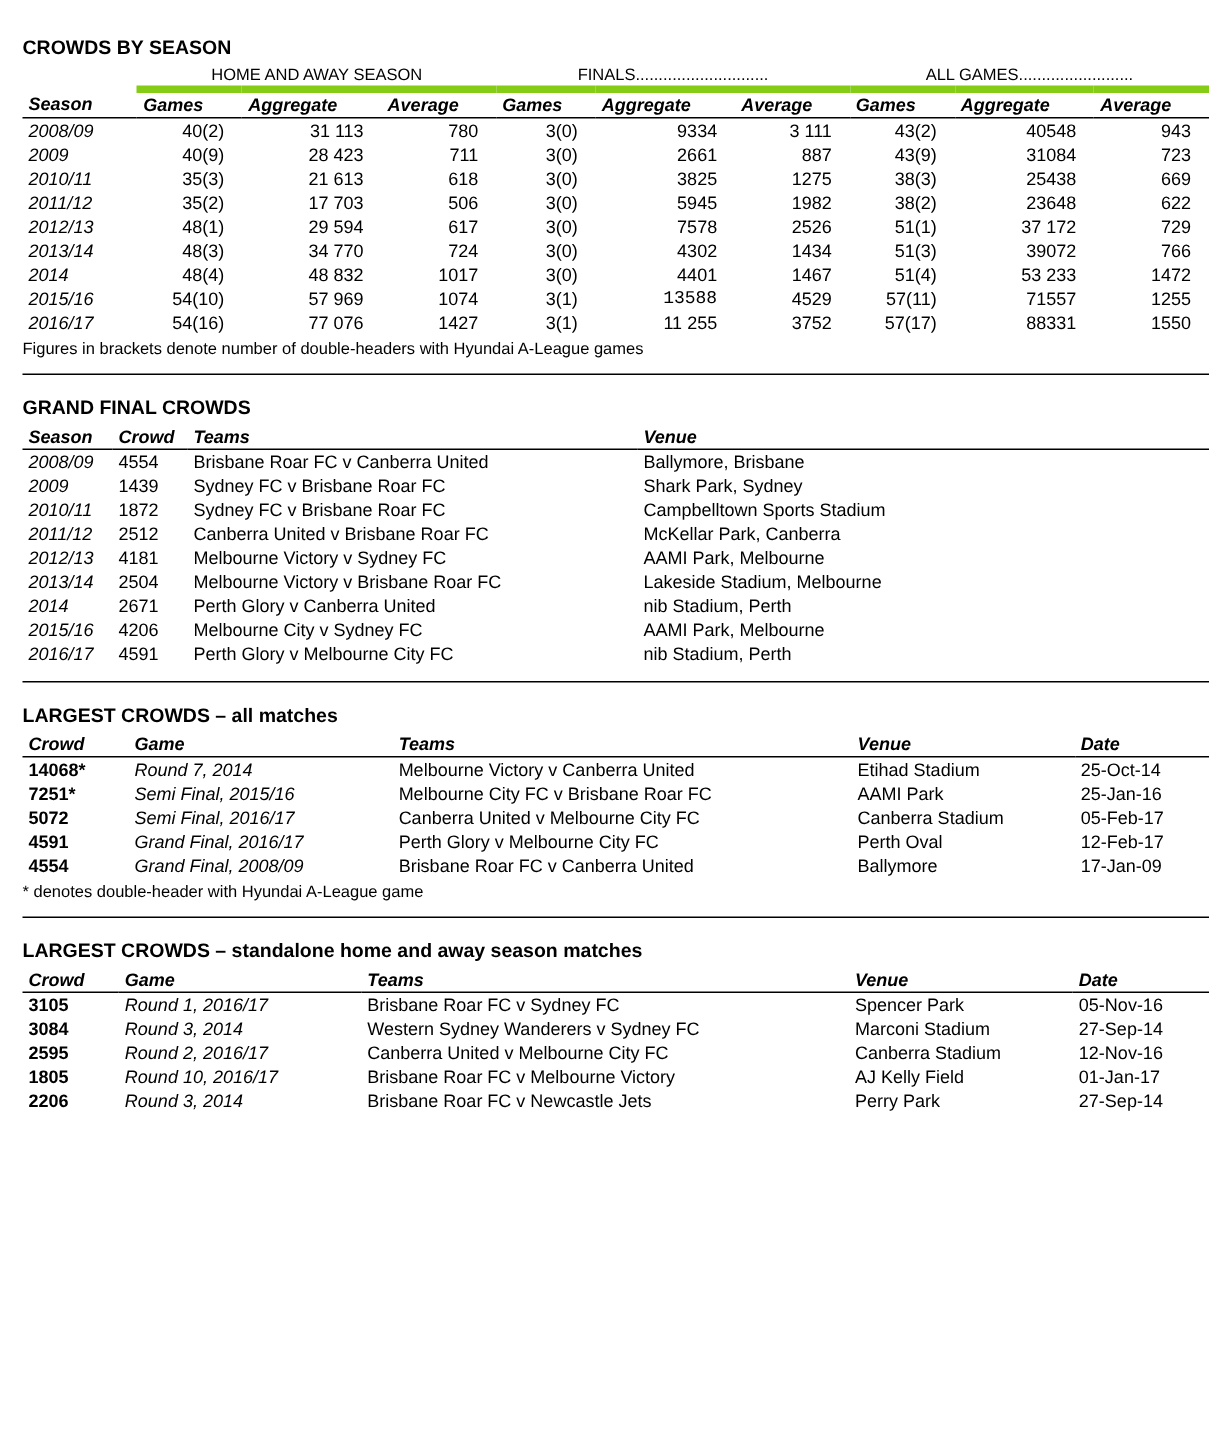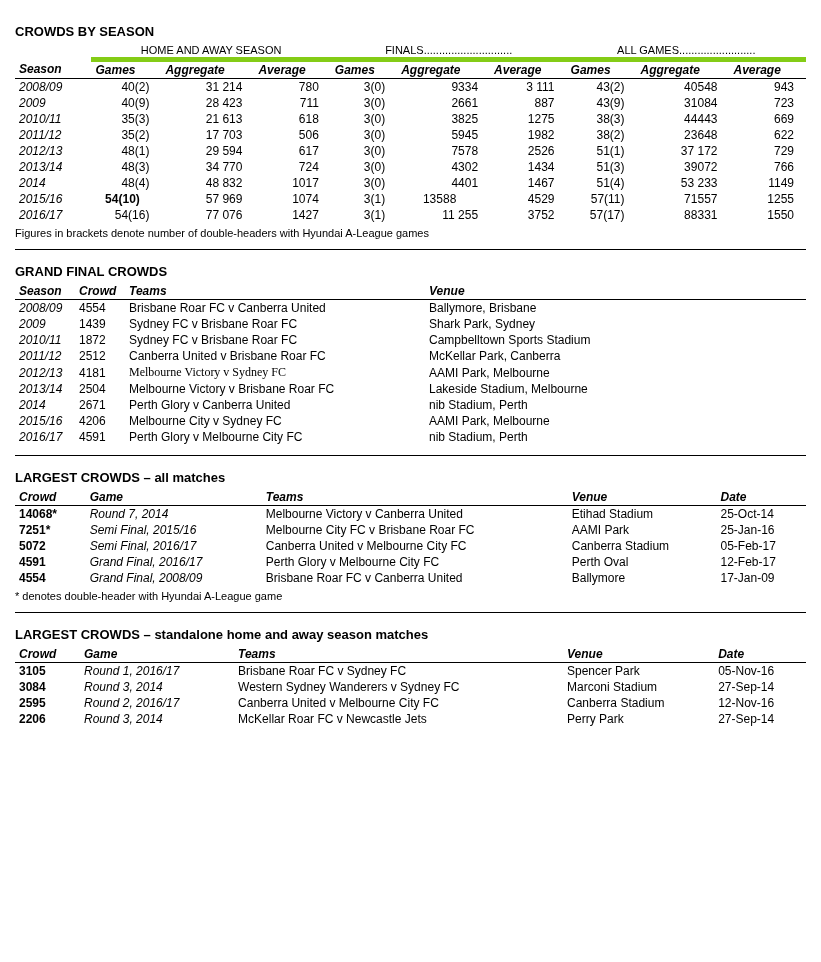--- a/index.html
+++ b/index.html
@@ -72,21 +72,21 @@
         <th>Average</th>
         <th>Games</th>
         <th>Aggregate</th>
         <th>Average</th>
       </tr>
     </thead>
     <tbody id="season-tbody">
         <tr style="border-top: 1px solid rgb(0, 0, 0);">
           <td style="font-style: italic; padding-right: 8px;">2008/09</td>
           <td style="text-align: right; padding-right: 12px;">40(2)</td>
-          <td style="text-align: right; padding-right: 12px;">31 214</td>
+          <td style="text-align: right; padding-right: 12px;">31 113</td>
           <td style="text-align: right; padding-right: 12px;">780</td>
           <td style="text-align: right; padding-right: 12px;">3(0)</td>
           <td style="text-align: right; padding-right: 12px;">9334</td>
           <td style="text-align: right; padding-right: 12px;">3 111</td>
           <td style="text-align: right; padding-right: 12px;">43(2)</td>
           <td style="text-align: right; padding-right: 12px;">40548</td>
           <td style="text-align: right; padding-right: 12px;">943</td>
         </tr>
         <tr>
           <td style="font-style: italic; padding-right: 8px;">2009</td>
@@ -102,21 +102,21 @@
         </tr>
         <tr>
           <td style="font-style: italic; padding-right: 8px;">2010/11</td>
           <td style="text-align: right; padding-right: 12px;">35(3)</td>
           <td style="text-align: right; padding-right: 12px;">21 613</td>
           <td style="text-align: right; padding-right: 12px;">618</td>
           <td style="text-align: right; padding-right: 12px;">3(0)</td>
           <td style="text-align: right; padding-right: 12px;">3825</td>
           <td style="text-align: right; padding-right: 12px;">1275</td>
           <td style="text-align: right; padding-right: 12px;">38(3)</td>
-          <td style="text-align: right; padding-right: 12px;">44443</td>
+          <td style="text-align: right; padding-right: 12px;">25438</td>
           <td style="text-align: right; padding-right: 12px;">669</td>
         </tr>
         <tr>
           <td style="font-style: italic; padding-right: 8px;">2011/12</td>
           <td style="text-align: right; padding-right: 12px;">35(2)</td>
           <td style="text-align: right; padding-right: 12px;">17 703</td>
           <td style="text-align: right; padding-right: 12px;">506</td>
           <td style="text-align: right; padding-right: 12px;">3(0)</td>
           <td style="text-align: right; padding-right: 12px;">5945</td>
           <td style="text-align: right; padding-right: 12px;">1982</td>
@@ -151,29 +151,29 @@
         <tr>
           <td style="font-style: italic; padding-right: 8px;">2014</td>
           <td style="text-align: right; padding-right: 12px;">48(4)</td>
           <td style="text-align: right; padding-right: 12px;">48 832</td>
           <td style="text-align: right; padding-right: 12px;">1017</td>
           <td style="text-align: right; padding-right: 12px;">3(0)</td>
           <td style="text-align: right; padding-right: 12px;">4401</td>
           <td style="text-align: right; padding-right: 12px;">1467</td>
           <td style="text-align: right; padding-right: 12px;">51(4)</td>
           <td style="text-align: right; padding-right: 12px;">53 233</td>
-          <td style="text-align: right; padding-right: 12px;">1149</td>
+          <td style="text-align: right; padding-right: 12px;">1472</td>
         </tr>
         <tr>
           <td style="font-style: italic; padding-right: 8px;">2015/16</td>
-          <td style="text-align: center; padding-right: 12px; font-weight: bold;">54(10)</td>
+          <td style="text-align: right; padding-right: 12px;">54(10)</td>
           <td style="text-align: right; padding-right: 12px;">57 969</td>
           <td style="text-align: right; padding-right: 12px;">1074</td>
           <td style="text-align: right; padding-right: 12px;">3(1)</td>
-          <td style="text-align: center; padding-right: 12px;">13588</td>
+          <td style="text-align: right; padding-right: 12px; font-family: Liberation Mono, monospace;">13588</td>
           <td style="text-align: right; padding-right: 12px;">4529</td>
           <td style="text-align: right; padding-right: 12px;">57(11)</td>
           <td style="text-align: right; padding-right: 12px;">71557</td>
           <td style="text-align: right; padding-right: 12px;">1255</td>
         </tr>
         <tr>
           <td style="font-style: italic; padding-right: 8px;">2016/17</td>
           <td style="text-align: right; padding-right: 12px;">54(16)</td>
           <td style="text-align: right; padding-right: 12px;">77 076</td>
           <td style="text-align: right; padding-right: 12px;">1427</td>
@@ -223,21 +223,21 @@
         </tr>
         <tr>
           <td style="font-style: italic; width: 60px;">2011/12</td>
           <td style="padding-right: 8px; width: 50px;">2512</td>
           <td style="width: 300px;">Canberra United v Brisbane Roar FC</td>
           <td style="width: auto;">McKellar Park, Canberra</td>
         </tr>
         <tr>
           <td style="font-style: italic; width: 60px;">2012/13</td>
           <td style="padding-right: 8px; width: 50px;">4181</td>
-          <td style="width: 300px; font-family: Liberation Serif, serif;">Melbourne Victory v Sydney FC</td>
+          <td style="width: 300px;">Melbourne Victory v Sydney FC</td>
           <td style="width: auto;">AAMI Park, Melbourne</td>
         </tr>
         <tr>
           <td style="font-style: italic; width: 60px;">2013/14</td>
           <td style="padding-right: 8px; width: 50px;">2504</td>
           <td style="width: 300px;">Melbourne Victory v Brisbane Roar FC</td>
           <td style="width: auto;">Lakeside Stadium, Melbourne</td>
         </tr>
         <tr>
           <td style="font-style: italic; width: 60px;">2014</td>
@@ -346,21 +346,28 @@
           <td>27-Sep-14</td>
         </tr>
         <tr>
           <td style="font-weight: bold; padding-right: 8px;">2595</td>
           <td style="font-style: italic; padding-right: 8px;">Round 2, 2016/17</td>
           <td>Canberra United v Melbourne City FC</td>
           <td>Canberra Stadium</td>
           <td>12-Nov-16</td>
         </tr>
         <tr>
+          <td style="font-weight: bold; padding-right: 8px;">1805</td>
+          <td style="font-style: italic; padding-right: 8px;">Round 10, 2016/17</td>
+          <td>Brisbane Roar FC v Melbourne Victory</td>
+          <td>AJ Kelly Field</td>
+          <td>01-Jan-17</td>
+        </tr>
+        <tr>
           <td style="font-weight: bold; padding-right: 8px;">2206</td>
           <td style="font-style: italic; padding-right: 8px;">Round 3, 2014</td>
-          <td>McKellar Roar FC v Newcastle Jets</td>
+          <td>Brisbane Roar FC v Newcastle Jets</td>
           <td>Perry Park</td>
           <td>27-Sep-14</td>
         </tr>
       </tbody>
   </table>
 </div>
 
 </body></html>

